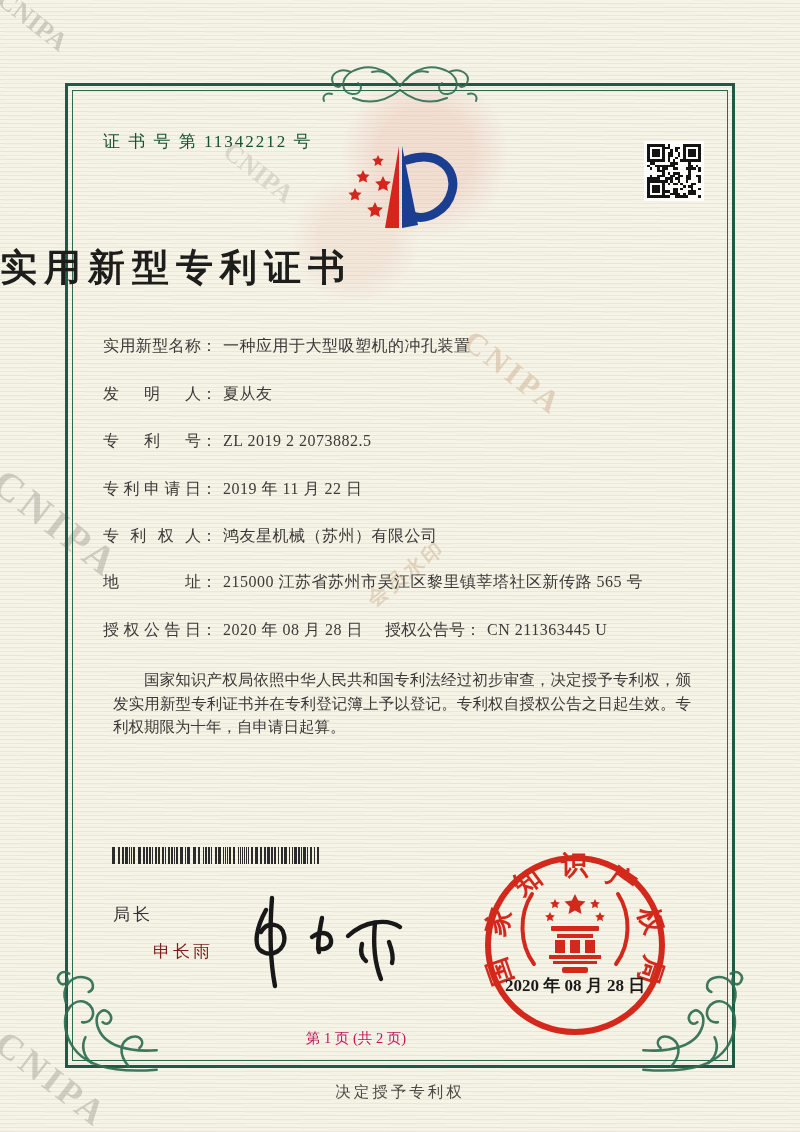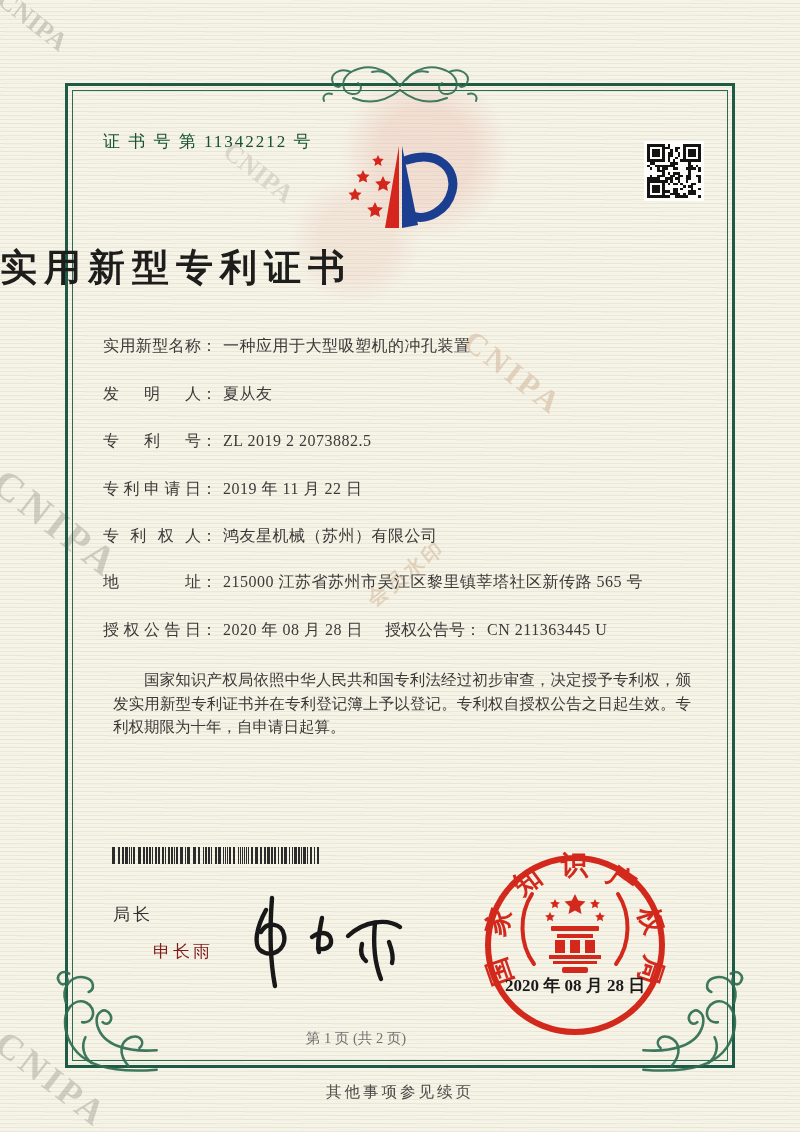--- a/index.html
+++ b/index.html
@@ -71,21 +71,21 @@
 
   .signer-title{position:absolute;left:113px;top:903px;font-size:17px;letter-spacing:3px;color:#333;}
   .signer-name{position:absolute;left:113px;top:940px;font-size:17px;letter-spacing:3px;color:#7f1d1d;margin-left:40px;}
   .signature{position:absolute;left:226px;top:890px;width:190px;height:102px;}
 
   .seal{position:absolute;left:482px;top:852px;width:186px;height:186px;}
   .seal svg{position:absolute;inset:0;}
   .seal-date{position:absolute;left:0;top:122px;width:186px;text-align:center;
     font-size:17px;font-weight:bold;color:#1a1a1a;white-space:nowrap;}
 
-  .page-num{position:absolute;left:0;top:1029px;width:712px;text-align:center;font-size:14.5px;color:#737373;}
+  .page-num{position:absolute;left:0;top:1029px;width:712px;text-align:center;font-size:14.5px;color:#be185d;}
   .cont-note{position:absolute;left:0;top:1082px;width:800px;text-align:center;
     font-size:15.5px;letter-spacing:3px;color:#4a4a46;}
 </style>
 </head>
 <body>
 
 <div class="paper-texture"></div>
 <div class="blob blob1"></div>
 <div class="blob blob2"></div>
 
@@ -519,13 +519,13 @@
     </g>
     <g fill="none" stroke="#d2291c" stroke-width="4" stroke-linecap="round">
       <path d="M50,42 C37,62 37,92 52,112"></path>
       <path d="M136,42 C149,62 149,92 134,112"></path>
     </g>
   </svg>
   <div class="seal-date">2020 年 08 月 28 日</div>
 </div>
 
 <div class="page-num">第 1 页 (共 2 页)</div>
-<div class="cont-note">其他事项参见续页</div>
+<div class="cont-note">决定授予专利权</div>
 
 </body></html>

